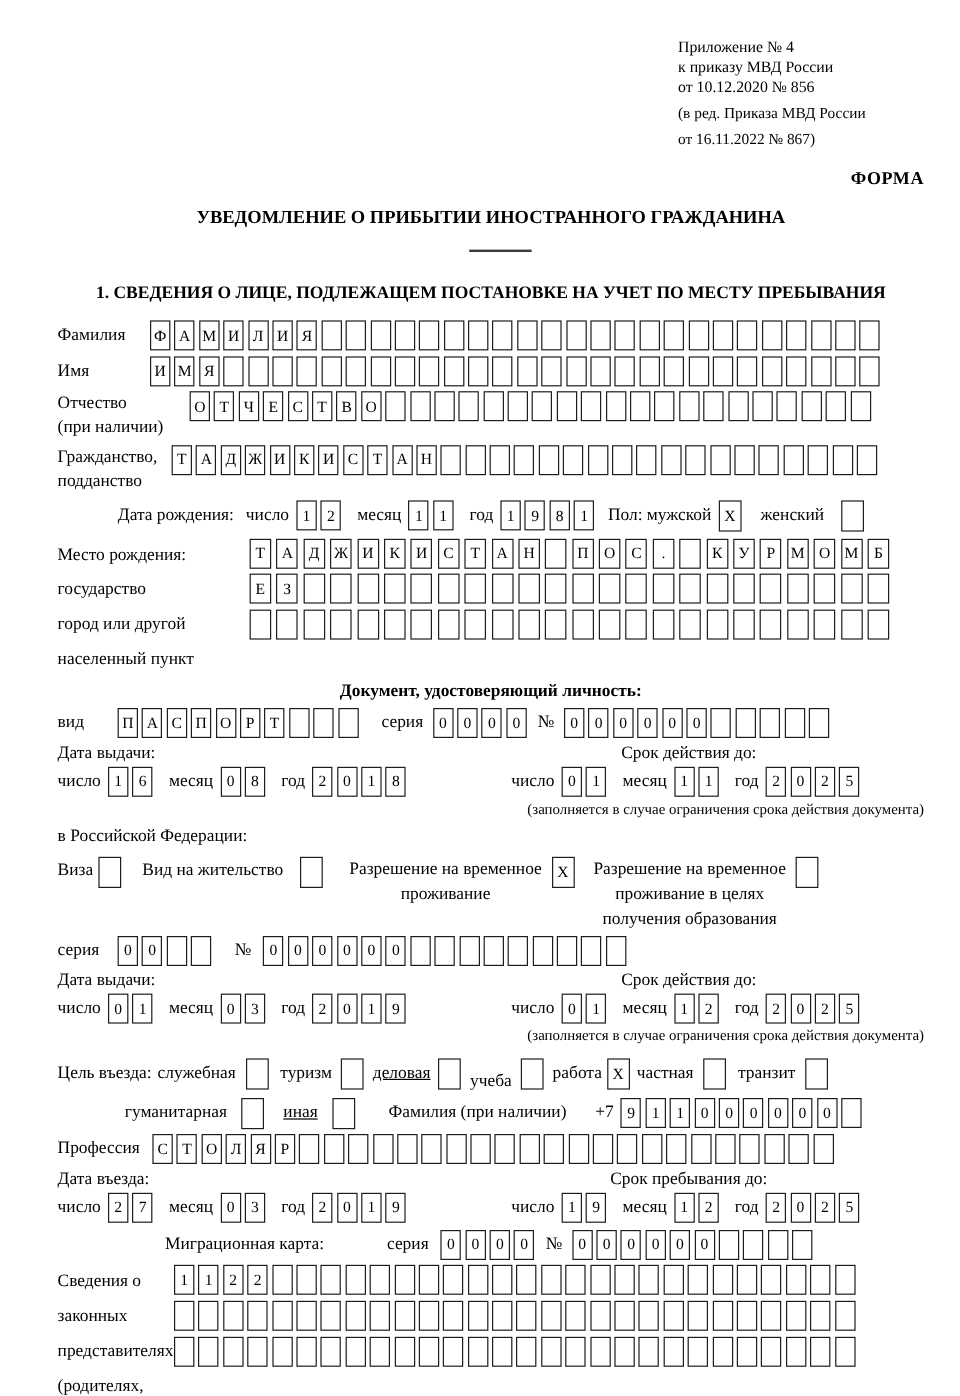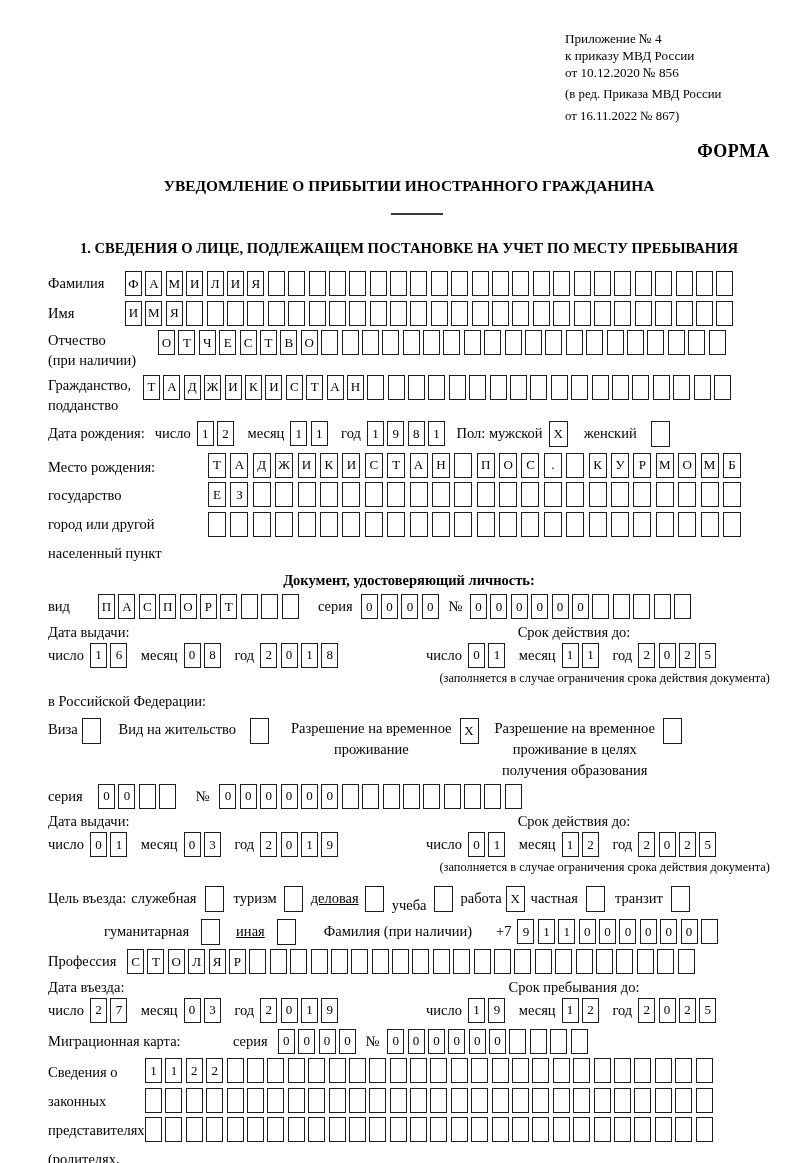--- a/index.html
+++ b/index.html
@@ -2,21 +2,21 @@
 <html><head>
 <meta charset="utf-8">
 <style>
   html,body{margin:0;padding:0;background:#ffffff;}
   body{width:800px;height:1163px;overflow:hidden;font-family:"Liberation Serif",serif;color:#000;}
   .page{box-sizing:border-box;width:800px;padding:30px 30px 0 48px;font-size:14.5px;}
 
   
   .hdr{width:205px;margin-left:auto;font-size:13.2px;line-height:17px;}
   .hdr .ed{margin-top:5px;font-size:12.8px;}
-  .forma{text-align:right;font-weight:bold;font-size:18px;margin-top:16px;letter-spacing:.5px;}
+  .forma{text-align:right;font-weight:bold;font-size:15px;margin-top:16px;letter-spacing:.5px;}
 
   .title{text-align:center;font-weight:bold;font-size:15.4px;line-height:24px;margin-top:12px;}
   .uline{display:inline-block;width:52px;border-bottom:2.5px solid #3c3c3c;margin-left:16px;vertical-align:baseline;}
   .sec{font-weight:bold;font-size:14.6px;text-align:center;margin-top:18px;margin-bottom:14px;}
 
   
   .cells{display:inline-flex;flex:none;}
   .cell{box-sizing:content-box;width:15px;height:23px;border:1.7px solid #1d1d1d;margin-right:3.4px;
         display:inline-flex;align-items:center;justify-content:center;font-size:13px;flex:none;background:#fff;}
   .wide .cell{width:16px;margin-right:4.4px;}
@@ -47,21 +47,21 @@
   .textline{line-height:23px;margin-top:6px;}
 
   .opts{display:flex;align-items:flex-start;margin-top:5px;margin-bottom:3px;}
   .opt{display:flex;align-items:flex-start;flex:none;}
   .opt .olabel{line-height:23px;}
   .opt .olabel.multi{text-align:center;line-height:21px;}
   .opt .chk{margin-left:8px;margin-top:0;}
 
   .bp-lines{line-height:28.8px;}
   .mb4{margin-bottom:4.5px;}
-  .mt6{margin-top:6px;}
+  .mt6{margin-top:6px;justify-content:center;}
 </style>
 </head>
 <body>
 
 <div class="page">
 
   <div class="hdr">
     <div>Приложение № 4</div>
     <div>к приказу МВД России</div>
     <div>от 10.12.2020 № 856</div>

